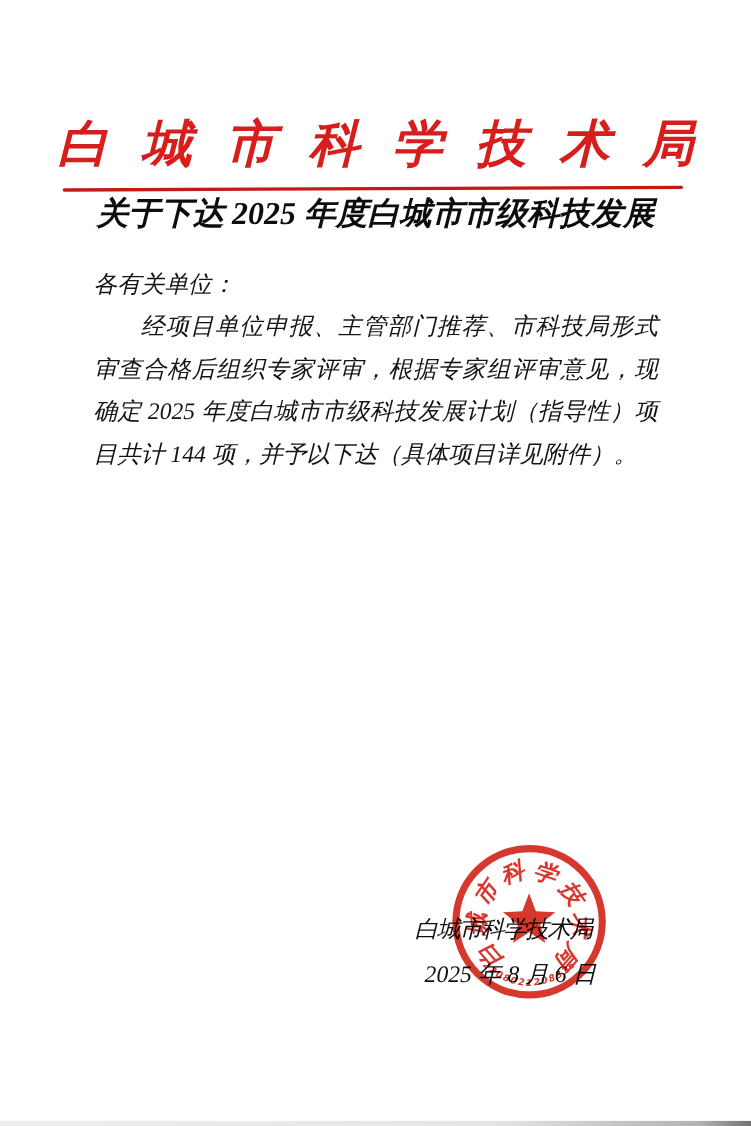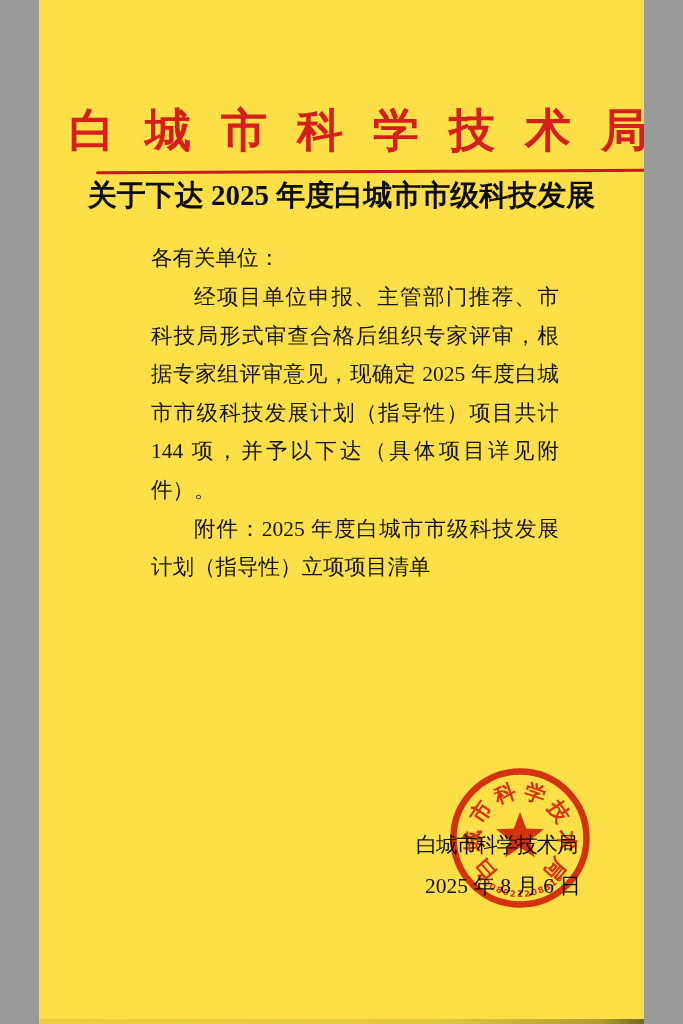--- a/index.html
+++ b/index.html
@@ -5,26 +5,27 @@
   :root{
     --red-header:#d61f1c;
     --red-rule:#c41a17;
     --red-seal:#d3281e;
     --ink:#161616;
   }
   *{box-sizing:border-box;}
   html,body{margin:0;padding:0;background:#9a9a9a;}
   .page{
     position:relative;
-    width:605px;height:1024px;
+    width:683px;height:1024px;
     margin:0 auto;
-    background:#fde047;
+    background:#ffffff;
     overflow:hidden;
     font-family:"Liberation Serif","DejaVu Serif",serif;
     color:var(--ink);
+    font-style:italic;
   }
   .letterhead{
     margin-top:104px;
     text-align:center;
     font-size:46px;
     font-weight:bold;
     line-height:1.16;
     letter-spacing:30px;
     text-indent:30px;
     color:var(--red-header);
@@ -44,21 +45,20 @@
     line-height:45px;
     color:#0d0d0d;
   }
   .body-text{
     margin-top:21px;
     padding:0 85px;
     font-size:21.5px;
     line-height:38.6px;
     text-align:justify;
     color:#141414;
-    margin-left:27px;
   }
   .body-text p{margin:0;}
   .para{text-indent:2em;}
   .sign-agency{
     position:absolute;
     top:830px;left:377px;
     font-size:21.5px;
     letter-spacing:-1.4px;
     color:#101010;
     white-space:nowrap;
@@ -107,21 +107,20 @@
 
   <div class="red-rule"></div>
 
   <div class="doc-title">
     <div>关于下达 2025 年度白城市市级科技发展</div>
   </div>
 
   <div class="body-text">
     <p class="salutation">各有关单位：</p>
     <p class="para">经项目单位申报、主管部门推荐、市科技局形式审查合格后组织专家评审，根据专家组评审意见，现确定 2025 年度白城市市级科技发展计划（指导性）项目共计 144 项，并予以下达（具体项目详见附件）。</p>
-    <p class="para">附件：2025 年度白城市市级科技发展计划（指导性）立项项目清单</p>
   </div>
 
   <div class="sign-agency">白城市科学技术局</div>
 
   <div class="sign-date">2025 年 8 月 6 日</div>
 
   <svg class="seal" id="seal-svg" viewBox="0 0 150 150" xmlns="http://www.w3.org/2000/svg">
     <circle class="seal-ring" cx="75" cy="75" r="66.5"></circle>
     <polygon class="seal-star" points="75,49 81.2,65.5 98.8,66.3 85,77.2 89.7,94.2 75,84.5 60.3,94.2 65,77.2 51.2,66.3 68.8,65.5"></polygon>
   <text x="39.53" y="105.83" transform="rotate(-131.00 39.53 105.83)" class="seal-char">白</text>

